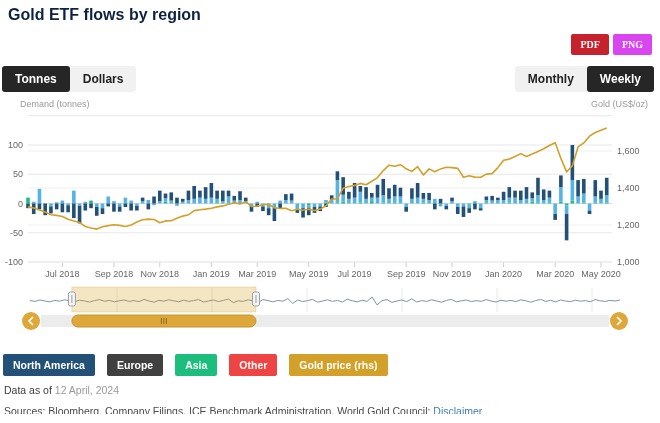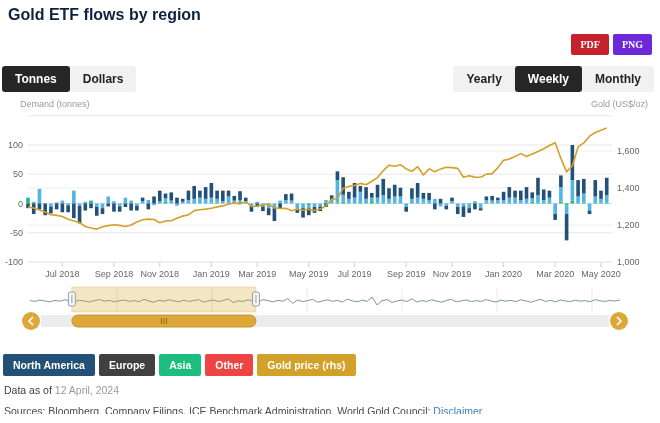--- a/index.html
+++ b/index.html
@@ -12,49 +12,48 @@
                 font-size:12px;font-weight:700;color:#222;}
   .toggle-group.left{left:2px;}
   .toggle-group.right{right:6px;}
   .toggle-opt{padding:6px 13px;border-radius:3px;cursor:pointer;white-space:nowrap;}
   .toggle-opt.selected{background:#262626;color:#fff;}
   .axis-title{position:absolute;top:99px;font-size:9px;color:#9a9a9a;margin-left:8px;}
   .axis-title.left{left:12px;}
   .axis-title.right{right:12px;}
   #main-chart-svg{position:absolute;top:112px;left:0;}
   #navigator-svg{position:absolute;top:286px;left:0;}
-  .legend{position:absolute;top:354px;left:3px;display:flex;gap:4px;}
+  .legend{position:absolute;top:354px;left:3px;display:flex;gap:12px;}
   .chip{color:#fff;font-size:10.5px;font-weight:700;padding:5px 10px;border-radius:2px;cursor:pointer;white-space:nowrap;}
   .footer-asof{position:absolute;top:384px;left:4px;font-size:10.5px;color:#3d3d3d;}
   .footer-asof .val{color:#9a9a9a;}
   .footer-src{position:absolute;top:405px;left:4px;font-size:10.5px;color:#4a4a4a;}
   .footer-src .link{color:#3f7fc1;cursor:pointer;}
   svg text{font-family:"Liberation Sans",sans-serif;}
 </style>
 </head>
 <body>
 
 <div class="app">
 
   <div class="title">Gold ETF flows by region</div>
 
   <div class="export-group">
     <div class="btn-export" id="btn-pdf" style="background: rgb(197, 34, 46);">PDF</div>
-    <div class="btn-export" id="btn-png" style="background: #6d28d9;">PNG</div>
+    <div class="btn-export" id="btn-png" style="background: #d946ef;">PNG</div>
   </div>
 
   <div class="toggle-group left">
     <div class="toggle-opt selected">Tonnes</div>
     <div class="toggle-opt">Dollars</div>
   </div>
 
   <div class="toggle-group right">
-    <div class="toggle-opt">Yearly</div>
+    <div class="toggle-opt">Monthly</div>
     <div class="toggle-opt selected">Weekly</div>
-    <div class="toggle-opt">Monthly</div>
   </div>
 
   <div class="axis-title left">Demand (tonnes)</div>
   <div class="axis-title right">Gold (US$/oz)</div>
 
   <svg id="main-chart-svg" width="660" height="172">
       <line x1="28" x2="612" y1="39" y2="39" stroke="#efefef" stroke-width="1"></line>
       <text x="617" y="42" font-size="9" fill="#666">1,600</text>
       <line x1="28" x2="612" y1="76" y2="76" stroke="#efefef" stroke-width="1"></line>
       <text x="617" y="79" font-size="9" fill="#666">1,400</text>

